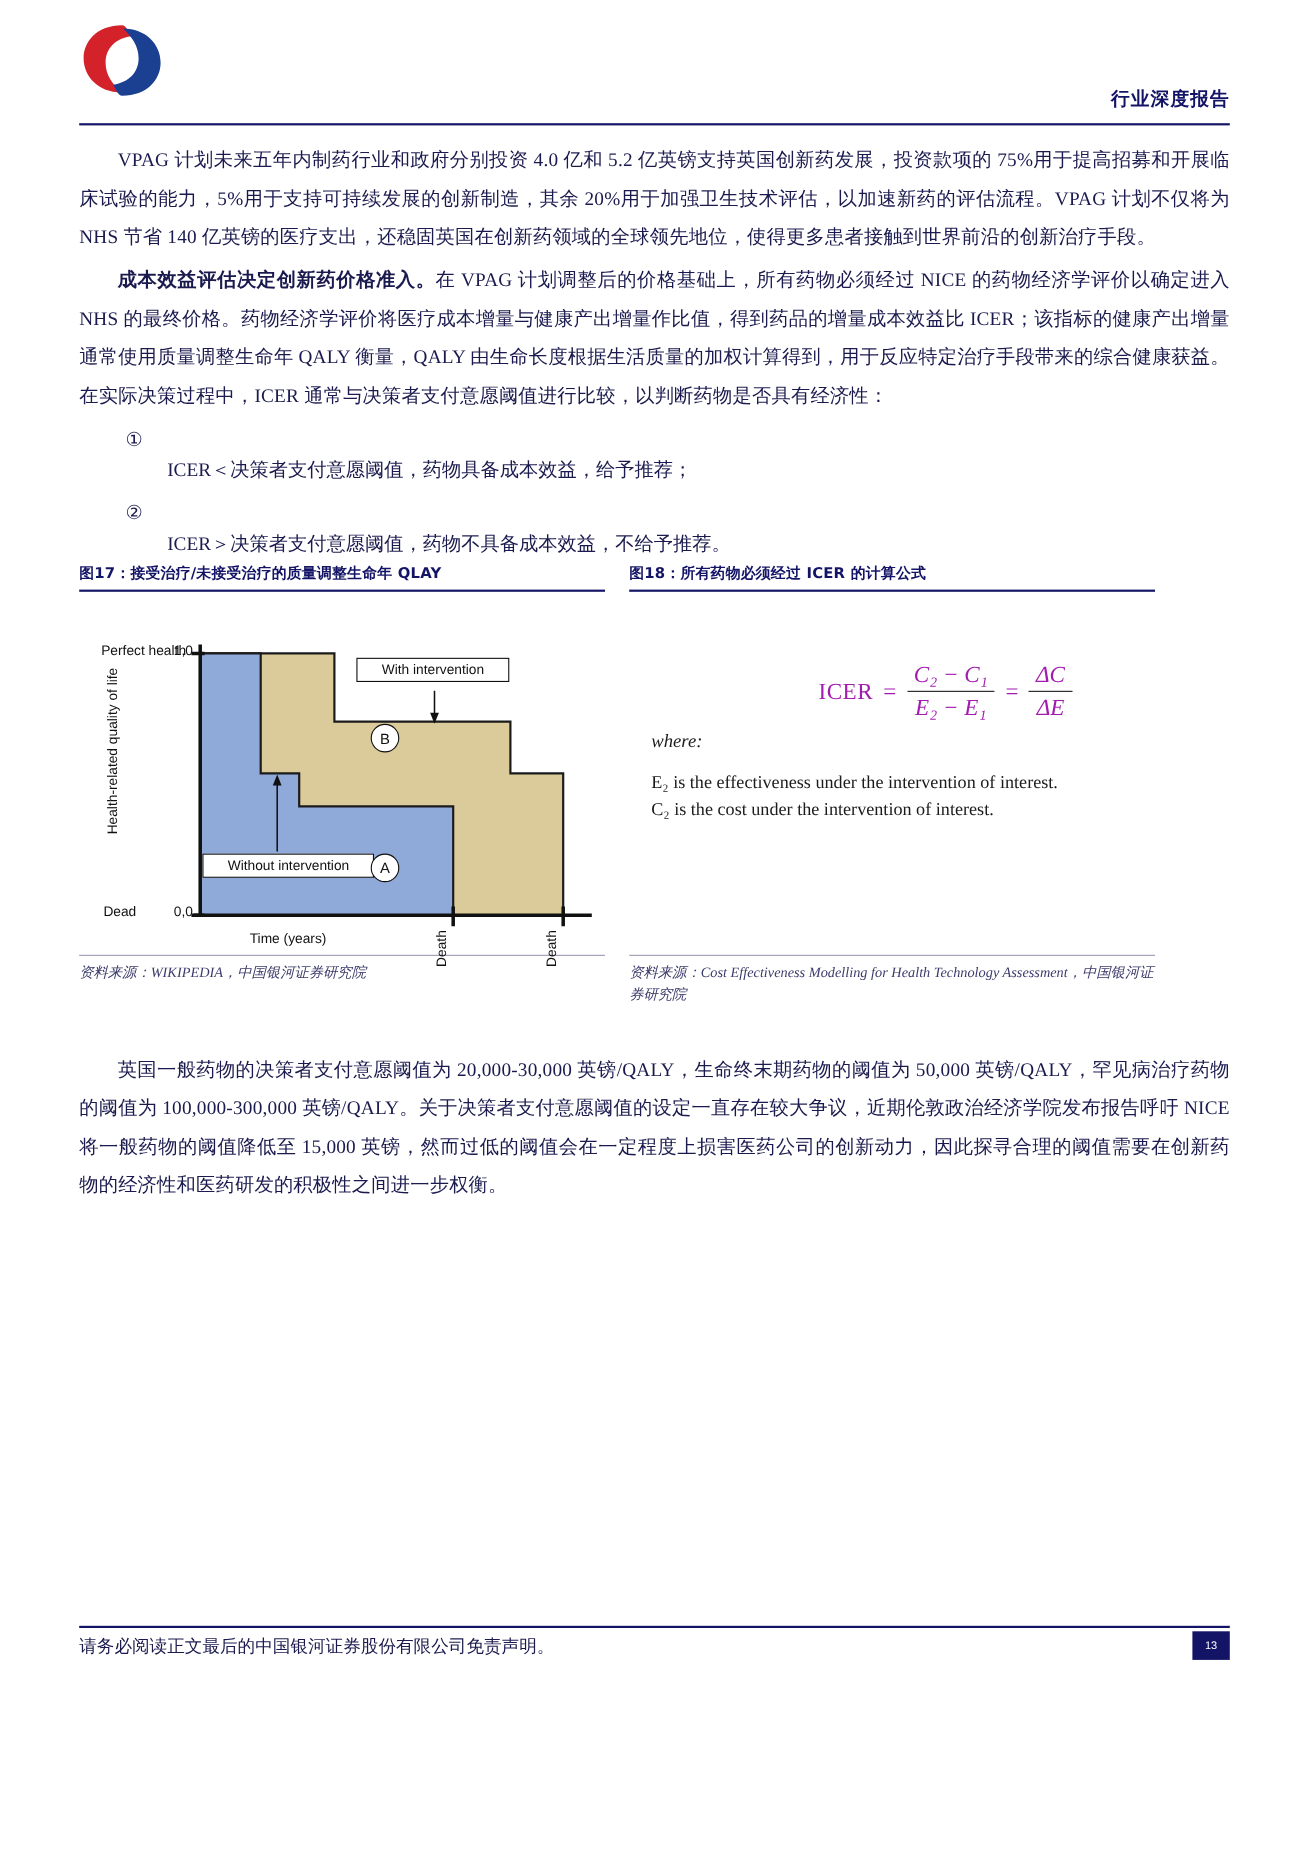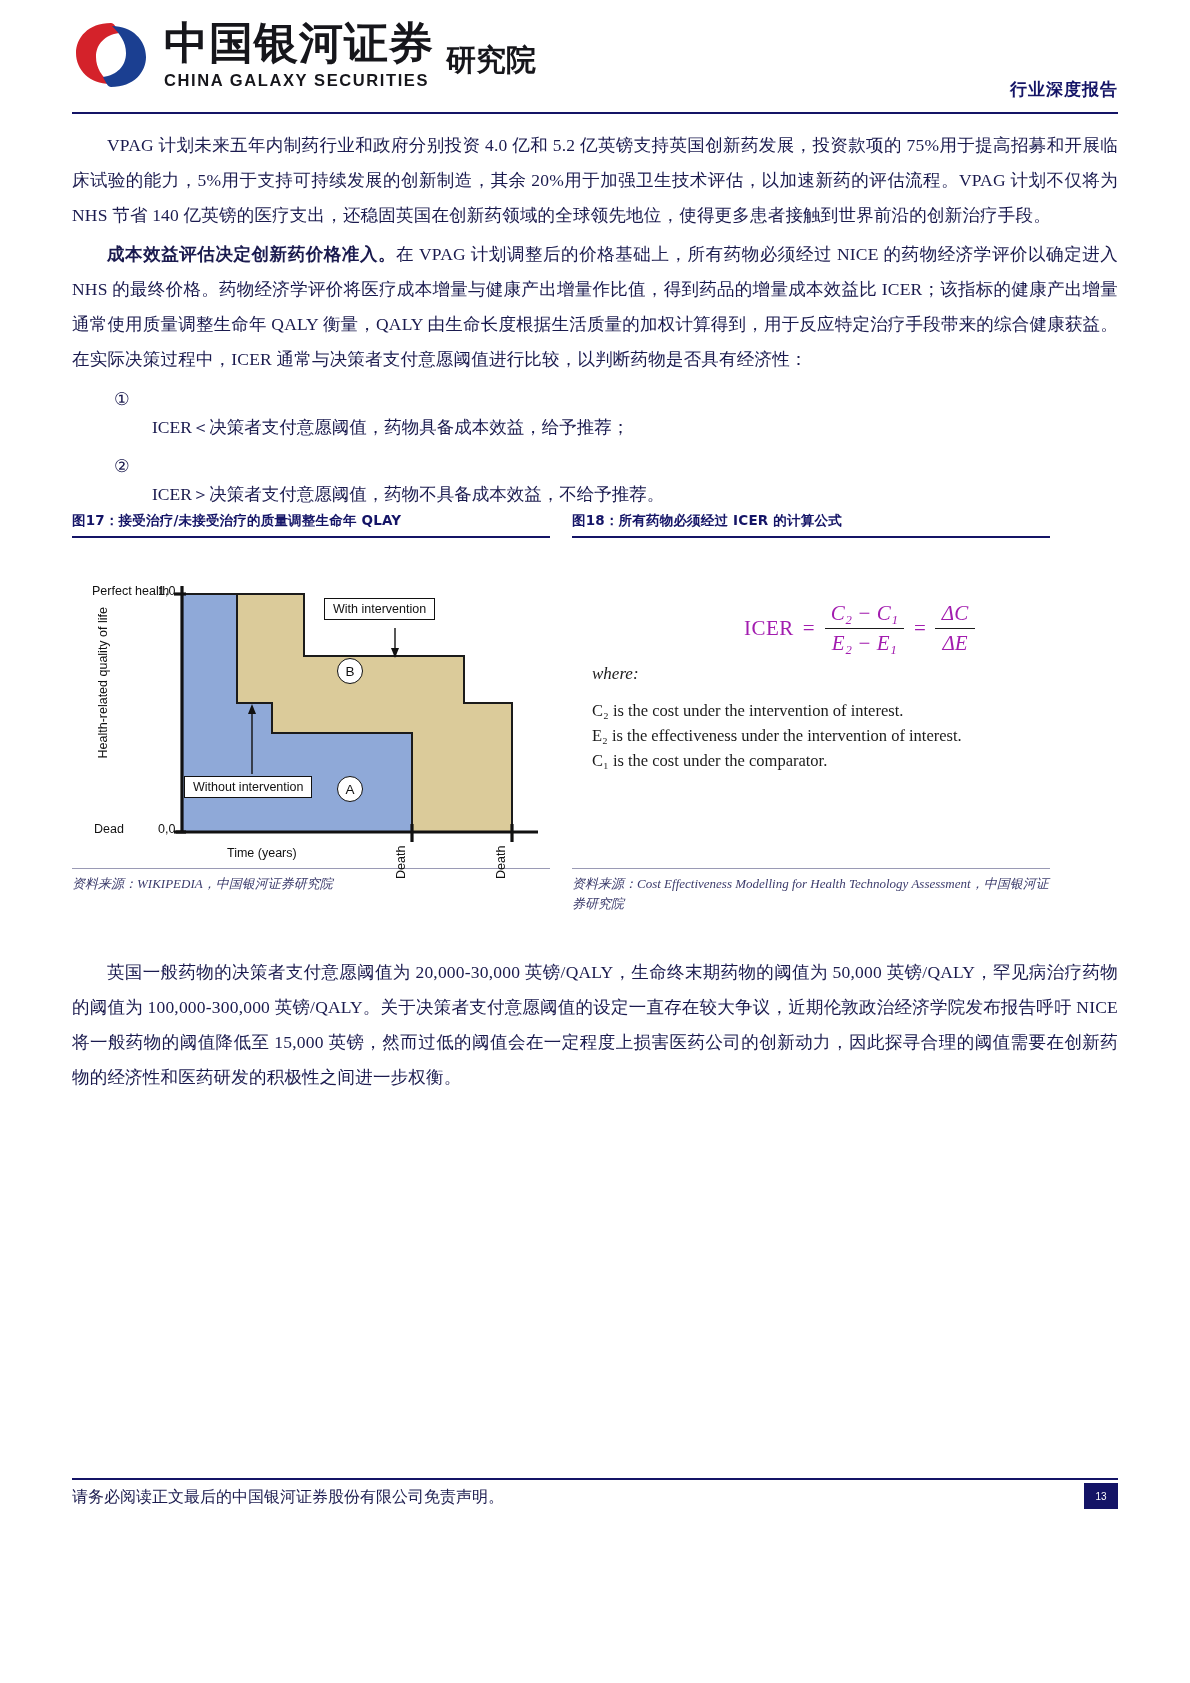--- a/index.html
+++ b/index.html
@@ -172,21 +172,21 @@
   }
   #lbl-death1 { left: 322px; top: 333px; }
   #lbl-death2 { left: 422px; top: 333px; }
   .callout {
     position: absolute;
     background: #fff;
     border: 1.3px solid #111;
     font-family: "Liberation Sans", sans-serif;
     font-size: 12.5px;
     color: #111;
-    padding: 3px 8px;
+    padding: 3px 22px;
     white-space: nowrap;
   }
   #callout-with { left: 252px; top: 52px; }
   #callout-without { left: 112px; top: 230px; }
   .region-badge {
     position: absolute;
     width: 24px; height: 24px;
     border: 1.4px solid #111;
     border-radius: 50%;
     background: #fff;
@@ -267,27 +267,20 @@
 </head>
 <body>
 
 <div id="header">
   <div id="logo-block">
     <div id="logo-mark">
       <svg width="78" height="74" viewBox="0 0 78 74">
         <path d="M39 5 C16 5 4 20 4 35 C4 52 18 66 38 66 C30 58 24 50 24 39 C24 26 33 17 47 15 C44 9 42 5 39 5 Z" fill="#d4222a"></path>
         <path d="M39 69 C62 69 74 54 74 39 C74 22 60 8 40 8 C48 16 54 24 54 35 C54 48 45 57 31 59 C34 65 36 69 39 69 Z" fill="#1b3f91"></path>
       </svg>
-    </div>
-    <div id="logo-text-wrap">
-      <div>
-        <div id="logo-cn">中国银河证券</div>
-        <div id="logo-en">CHINA GALAXY SECURITIES</div>
-      </div>
-      <div id="logo-sub">研究院</div>
     </div>
   </div>
   <div id="header-right">行业深度报告</div>
   <div id="header-rule"></div>
 </div>
 
 <div id="content">
   <p class="para">VPAG 计划未来五年内制药行业和政府分别投资 4.0 亿和 5.2 亿英镑支持英国创新药发展，投资款项的 75%用于提高招募和开展临床试验的能力，5%用于支持可持续发展的创新制造，其余 20%用于加强卫生技术评估，以加速新药的评估流程。VPAG 计划不仅将为 NHS 节省 140 亿英镑的医疗支出，还稳固英国在创新药领域的全球领先地位，使得更多患者接触到世界前沿的创新治疗手段。</p>
   <p class="para"><b>成本效益评估决定创新药价格准入。</b><span>在 VPAG 计划调整后的价格基础上，所有药物必须经过 NICE 的药物经济学评价以确定进入 NHS 的最终价格。药物经济学评价将医疗成本增量与健康产出增量作比值，得到药品的增量成本效益比 ICER；该指标的健康产出增量通常使用质量调整生命年 QALY 衡量，QALY 由生命长度根据生活质量的加权计算得到，用于反应特定治疗手段带来的综合健康获益。在实际决策过程中，ICER 通常与决策者支付意愿阈值进行比较，以判断药物是否具有经济性：</span></p>
 
@@ -363,23 +356,22 @@
             <span class="den mvar">E₂ − E₁</span>
           </span>
           <span class="eq">=</span>
           <span class="frac">
             <span class="num mvar">ΔC</span>
             <span class="den mvar">ΔE</span>
           </span>
         </div>
         <div id="icer-where">where:</div>
         <div id="icer-defs">
+          <div>E₂ is the effectiveness under the intervention of interest.</div>
           <div>C₂ is the cost under the intervention of interest.</div>
-          <div>E₂ is the effectiveness under the intervention of interest.</div>
-          <div>C₁ is the cost under the comparator.</div>
         </div>
       </div>
     </div>
     <div class="fig-src-rule"></div>
     <div class="fig-src">资料来源：Cost Effectiveness Modelling for Health Technology Assessment，中国银河证券研究院</div>
   </div>
 </div>
 
 <div id="tail">
   <p class="para">英国一般药物的决策者支付意愿阈值为 20,000-30,000 英镑/QALY，生命终末期药物的阈值为 50,000 英镑/QALY，罕见病治疗药物的阈值为 100,000-300,000 英镑/QALY。关于决策者支付意愿阈值的设定一直存在较大争议，近期伦敦政治经济学院发布报告呼吁 NICE 将一般药物的阈值降低至 15,000 英镑，然而过低的阈值会在一定程度上损害医药公司的创新动力，因此探寻合理的阈值需要在创新药物的经济性和医药研发的积极性之间进一步权衡。</p>

